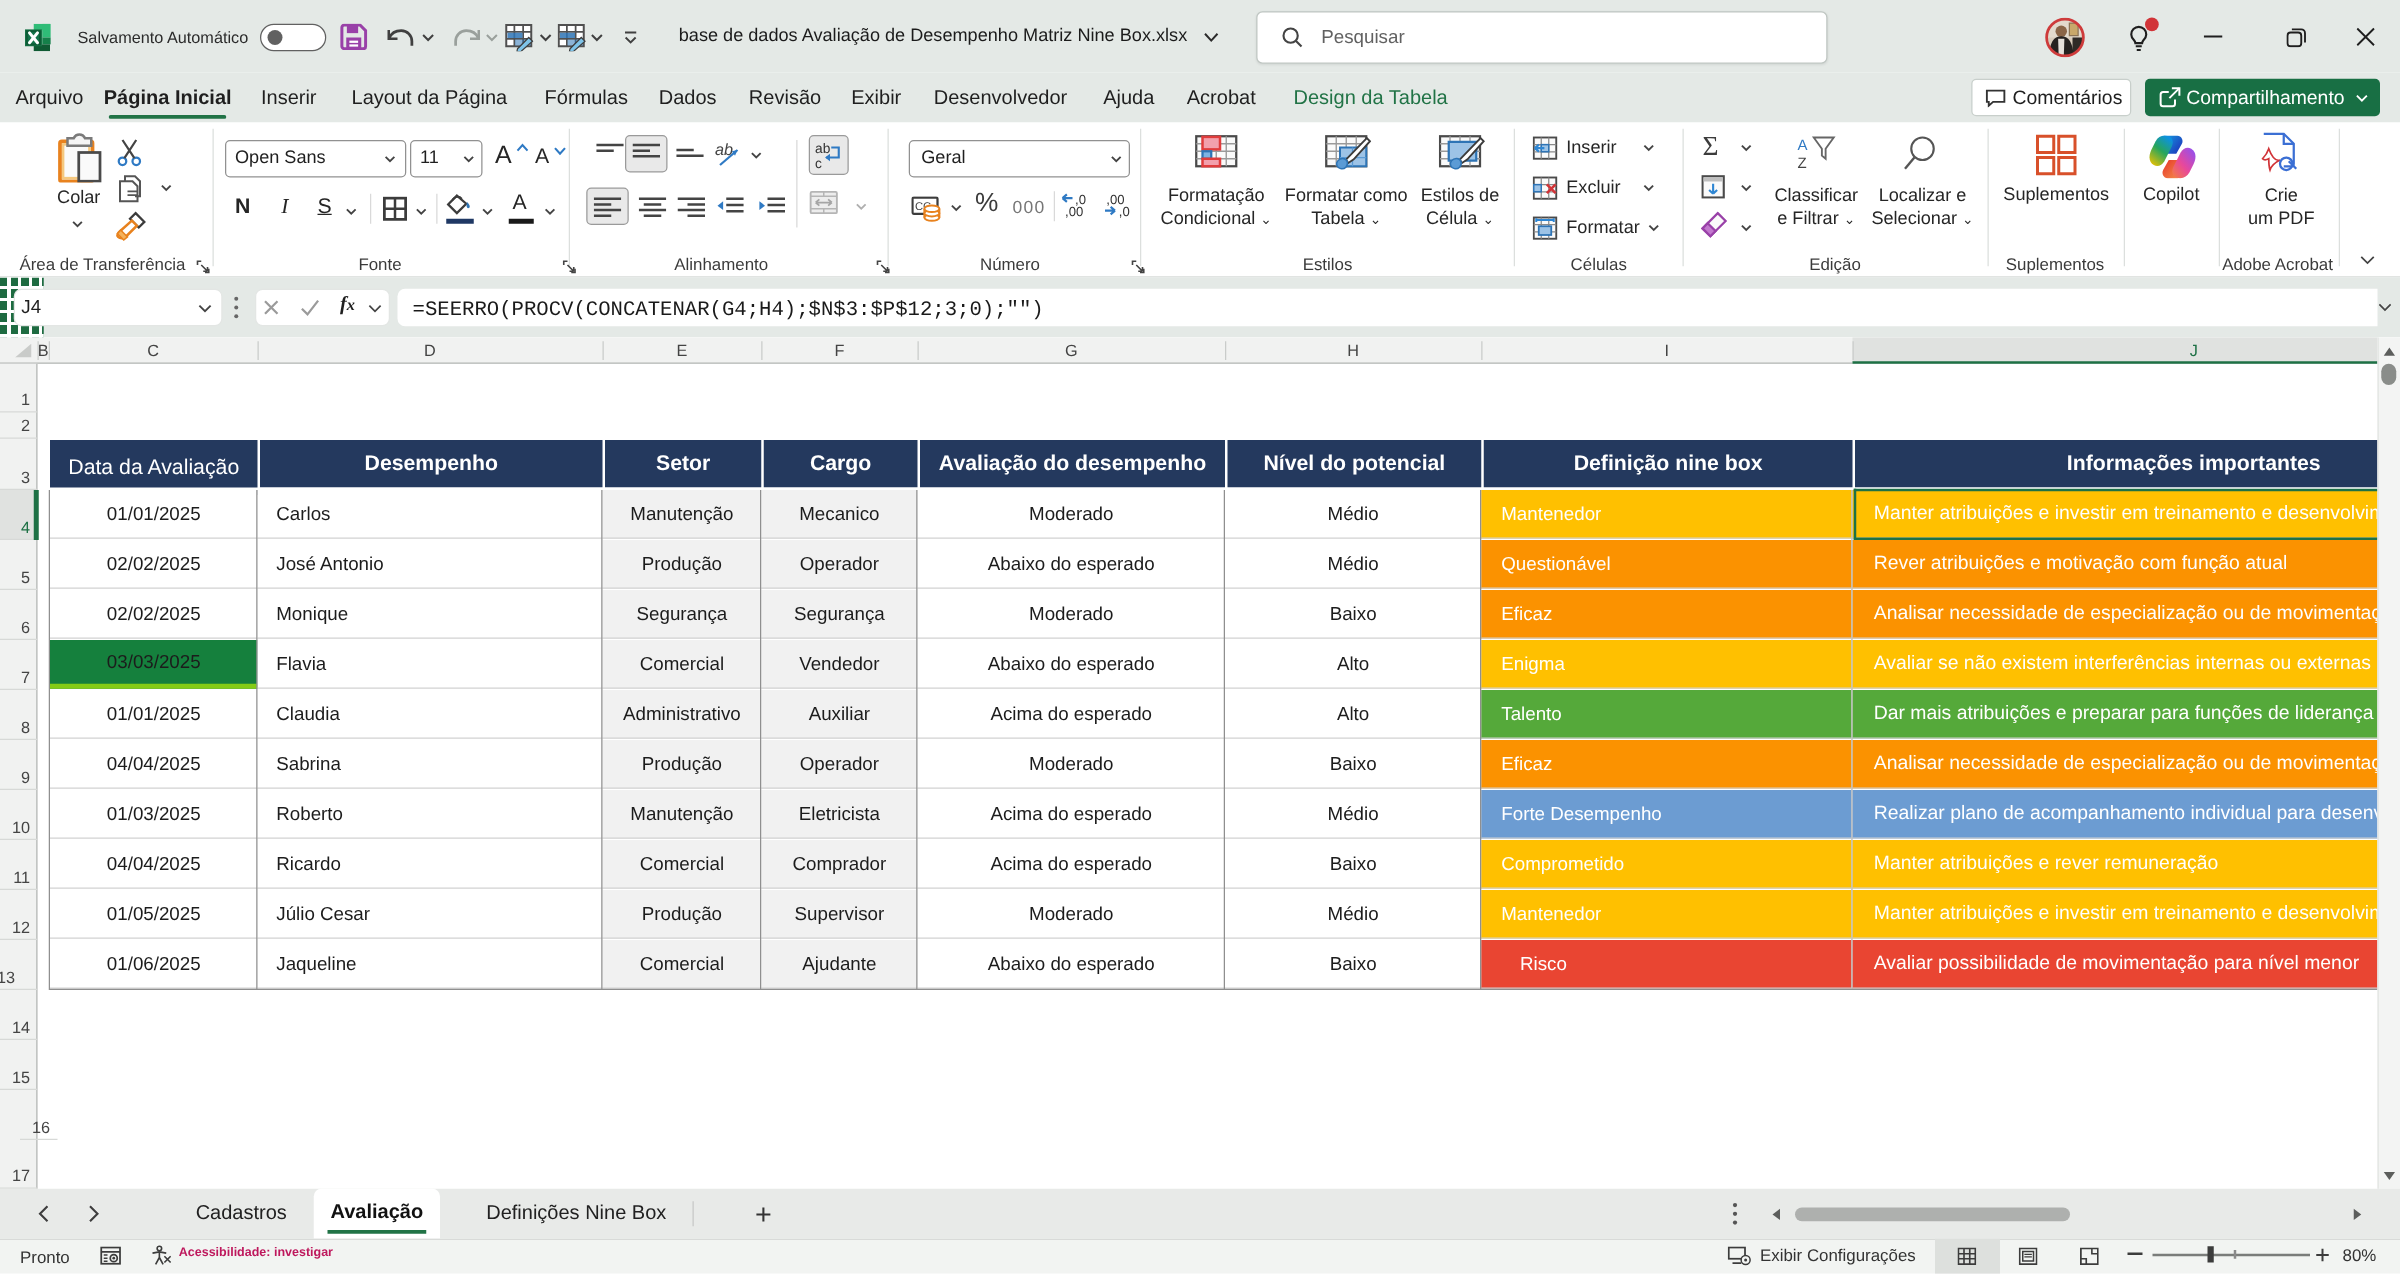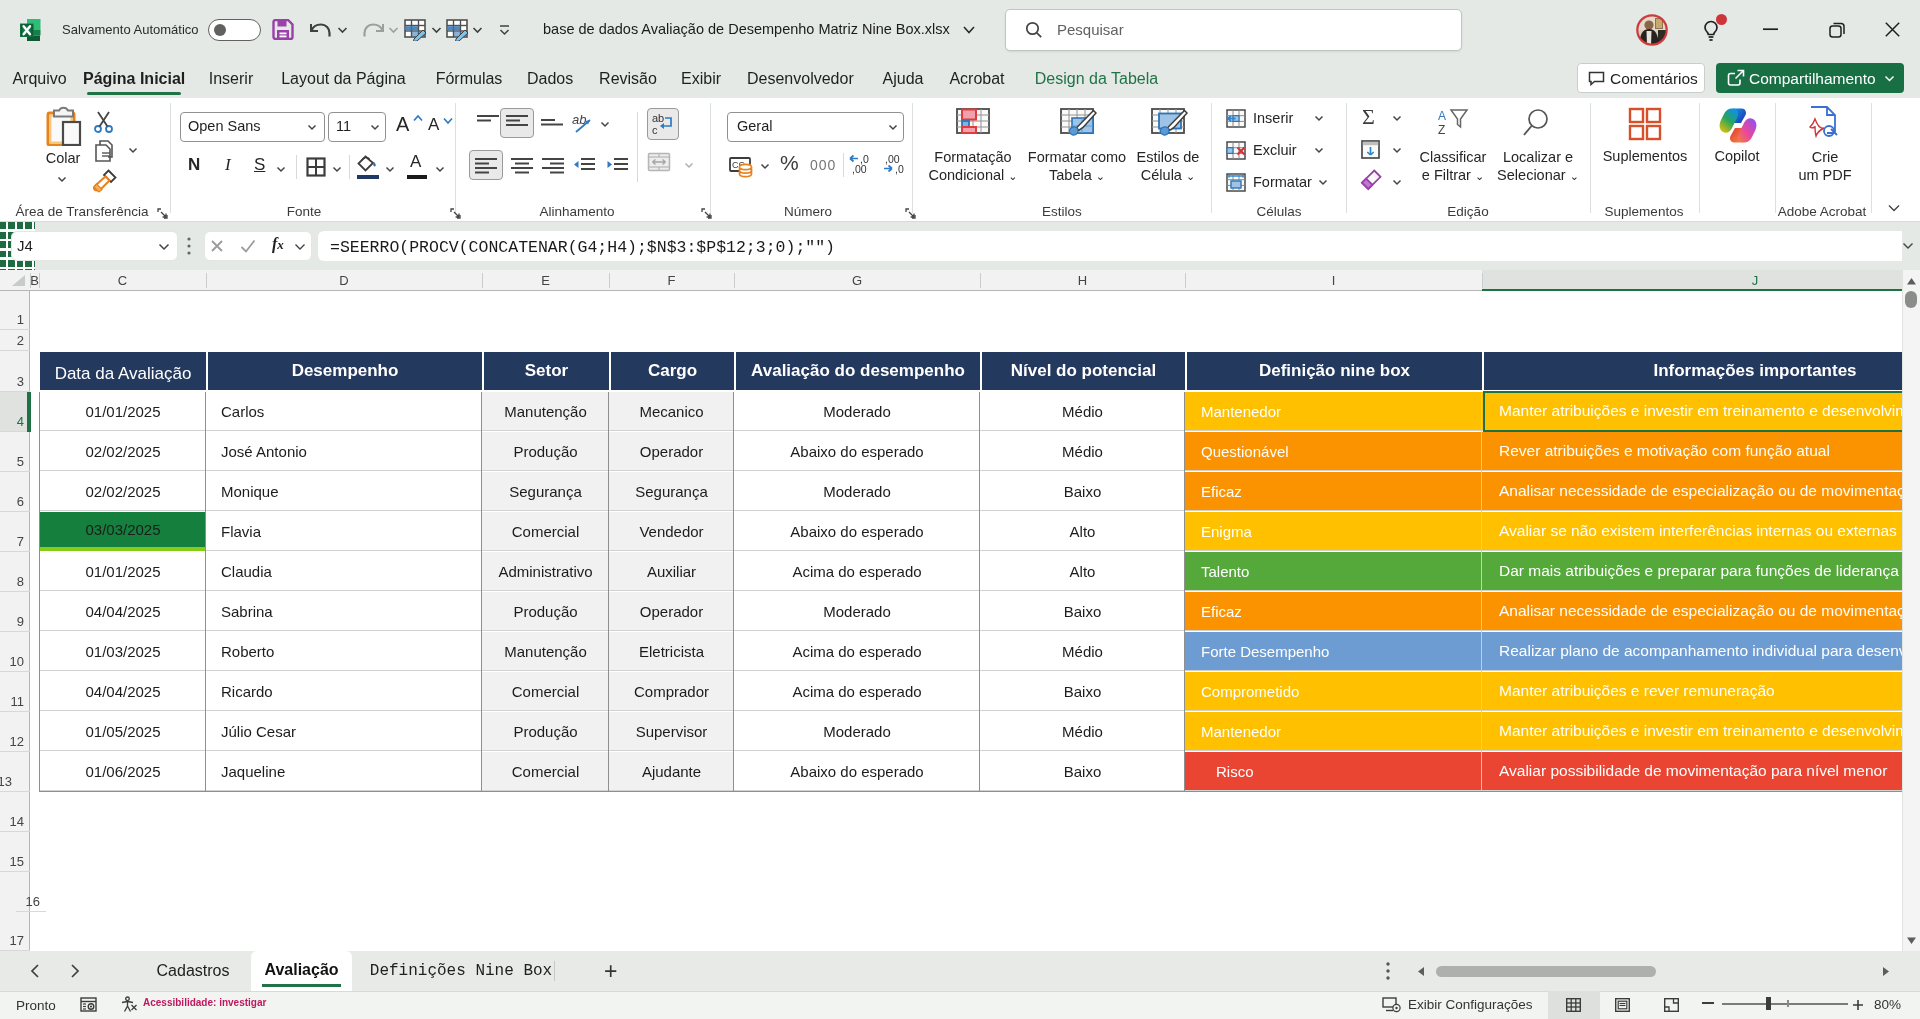--- a/index.html
+++ b/index.html
@@ -706,21 +706,21 @@
 <svg class="abs" style="left:29px;top:963px" width="12" height="16" viewBox="0 0 12 16">
     <path d="M9 2 L3 8 L9 14" fill="none" stroke="#3f3f3f" stroke-width="1.7"></path>
   </svg>
 <svg class="abs" style="left:69px;top:963px" width="12" height="16" viewBox="0 0 12 16">
     <path d="M3 2 L9 8 L3 14" fill="none" stroke="#3f3f3f" stroke-width="1.7"></path>
   </svg>
 <div class="abs" style="left:138px;top:951px;width:110px;height:40px;font-size:16px;color:#212121;text-align:center;line-height:40px;">Cadastros</div>
 <div class="abs" style="left:251px;top:951px;width:101px;height:40px;background:#fff;border-radius:6px 6px 0 0;"></div>
 <div class="abs" style="left:251px;top:951px;width:101px;height:40px;font-size:16px;font-weight:bold;color:#111;text-align:center;line-height:37px;">Avaliação</div>
 <div class="abs" style="left:262px;top:984px;width:79px;height:3px;background:#217346;"></div>
-<div class="abs" style="left:368px;top:951px;width:186px;height:40px;font-size:16px;color:#212121;text-align:center;line-height:40px;font-family:Liberation Mono, monospace;">Definições Nine Box</div>
+<div class="abs" style="left:368px;top:951px;width:186px;height:40px;font-size:16px;color:#212121;text-align:center;line-height:40px;">Definições Nine Box</div>
 <div class="abs" style="left:554px;top:961px;width:1px;height:20px;background:#c6c8c6;"></div>
 <div class="abs" style="left:604px;top:958px;font-size:23px;color:#333;font-weight:300;">+</div>
 <svg class="abs" style="left:1385px;top:961px" width="6" height="20" viewBox="0 0 6 20">
     <circle cx="3" cy="3" r="1.7" fill="#555"></circle>
     <circle cx="3" cy="10" r="1.7" fill="#555"></circle>
     <circle cx="3" cy="17" r="1.7" fill="#555"></circle>
   </svg>
 <svg class="abs" style="left:1416px;top:966px" width="9" height="11" viewBox="0 0 9 11">
     <path d="M8 1 L2 5.5 L8 10 Z" fill="#5c5e5c"></path>
   </svg>

